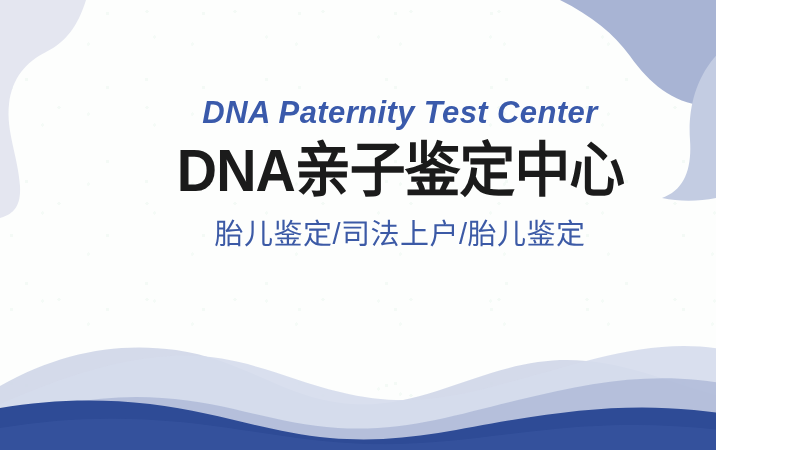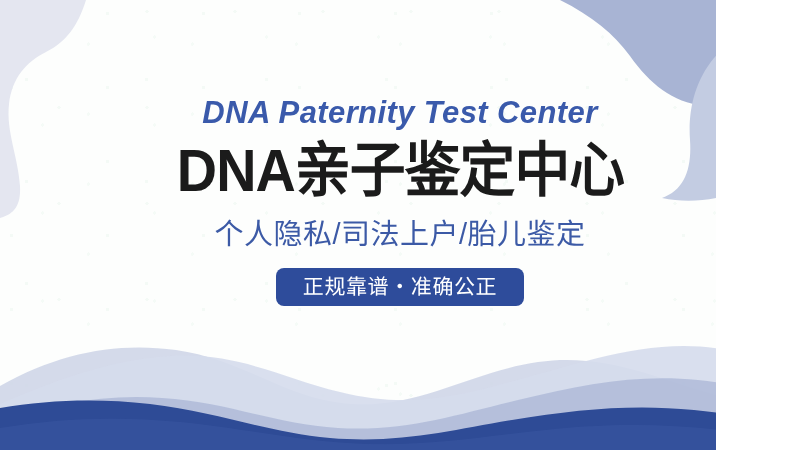--- a/index.html
+++ b/index.html
@@ -149,18 +149,17 @@
              C432,446 486,436 546,430 C612,423 664,424 720,430
              C752,433 778,438 800,444 L800,450 L0,450 Z"></path>
   </svg>
 
   <div class="content">
 
     <div class="eng-title">DNA Paternity Test Center</div>
 
     <div class="main-title">DNA亲子鉴定中心</div>
 
-    <div class="sub-title">个人隐私/司法上户/胎儿鉴定</div>
+    <div class="sub-title">胎儿鉴定/司法上户/胎儿鉴定</div>
 
-    <div class="badge">正规靠谱・准确公正</div>
 
   </div>
 </div>
 
 </body></html>

